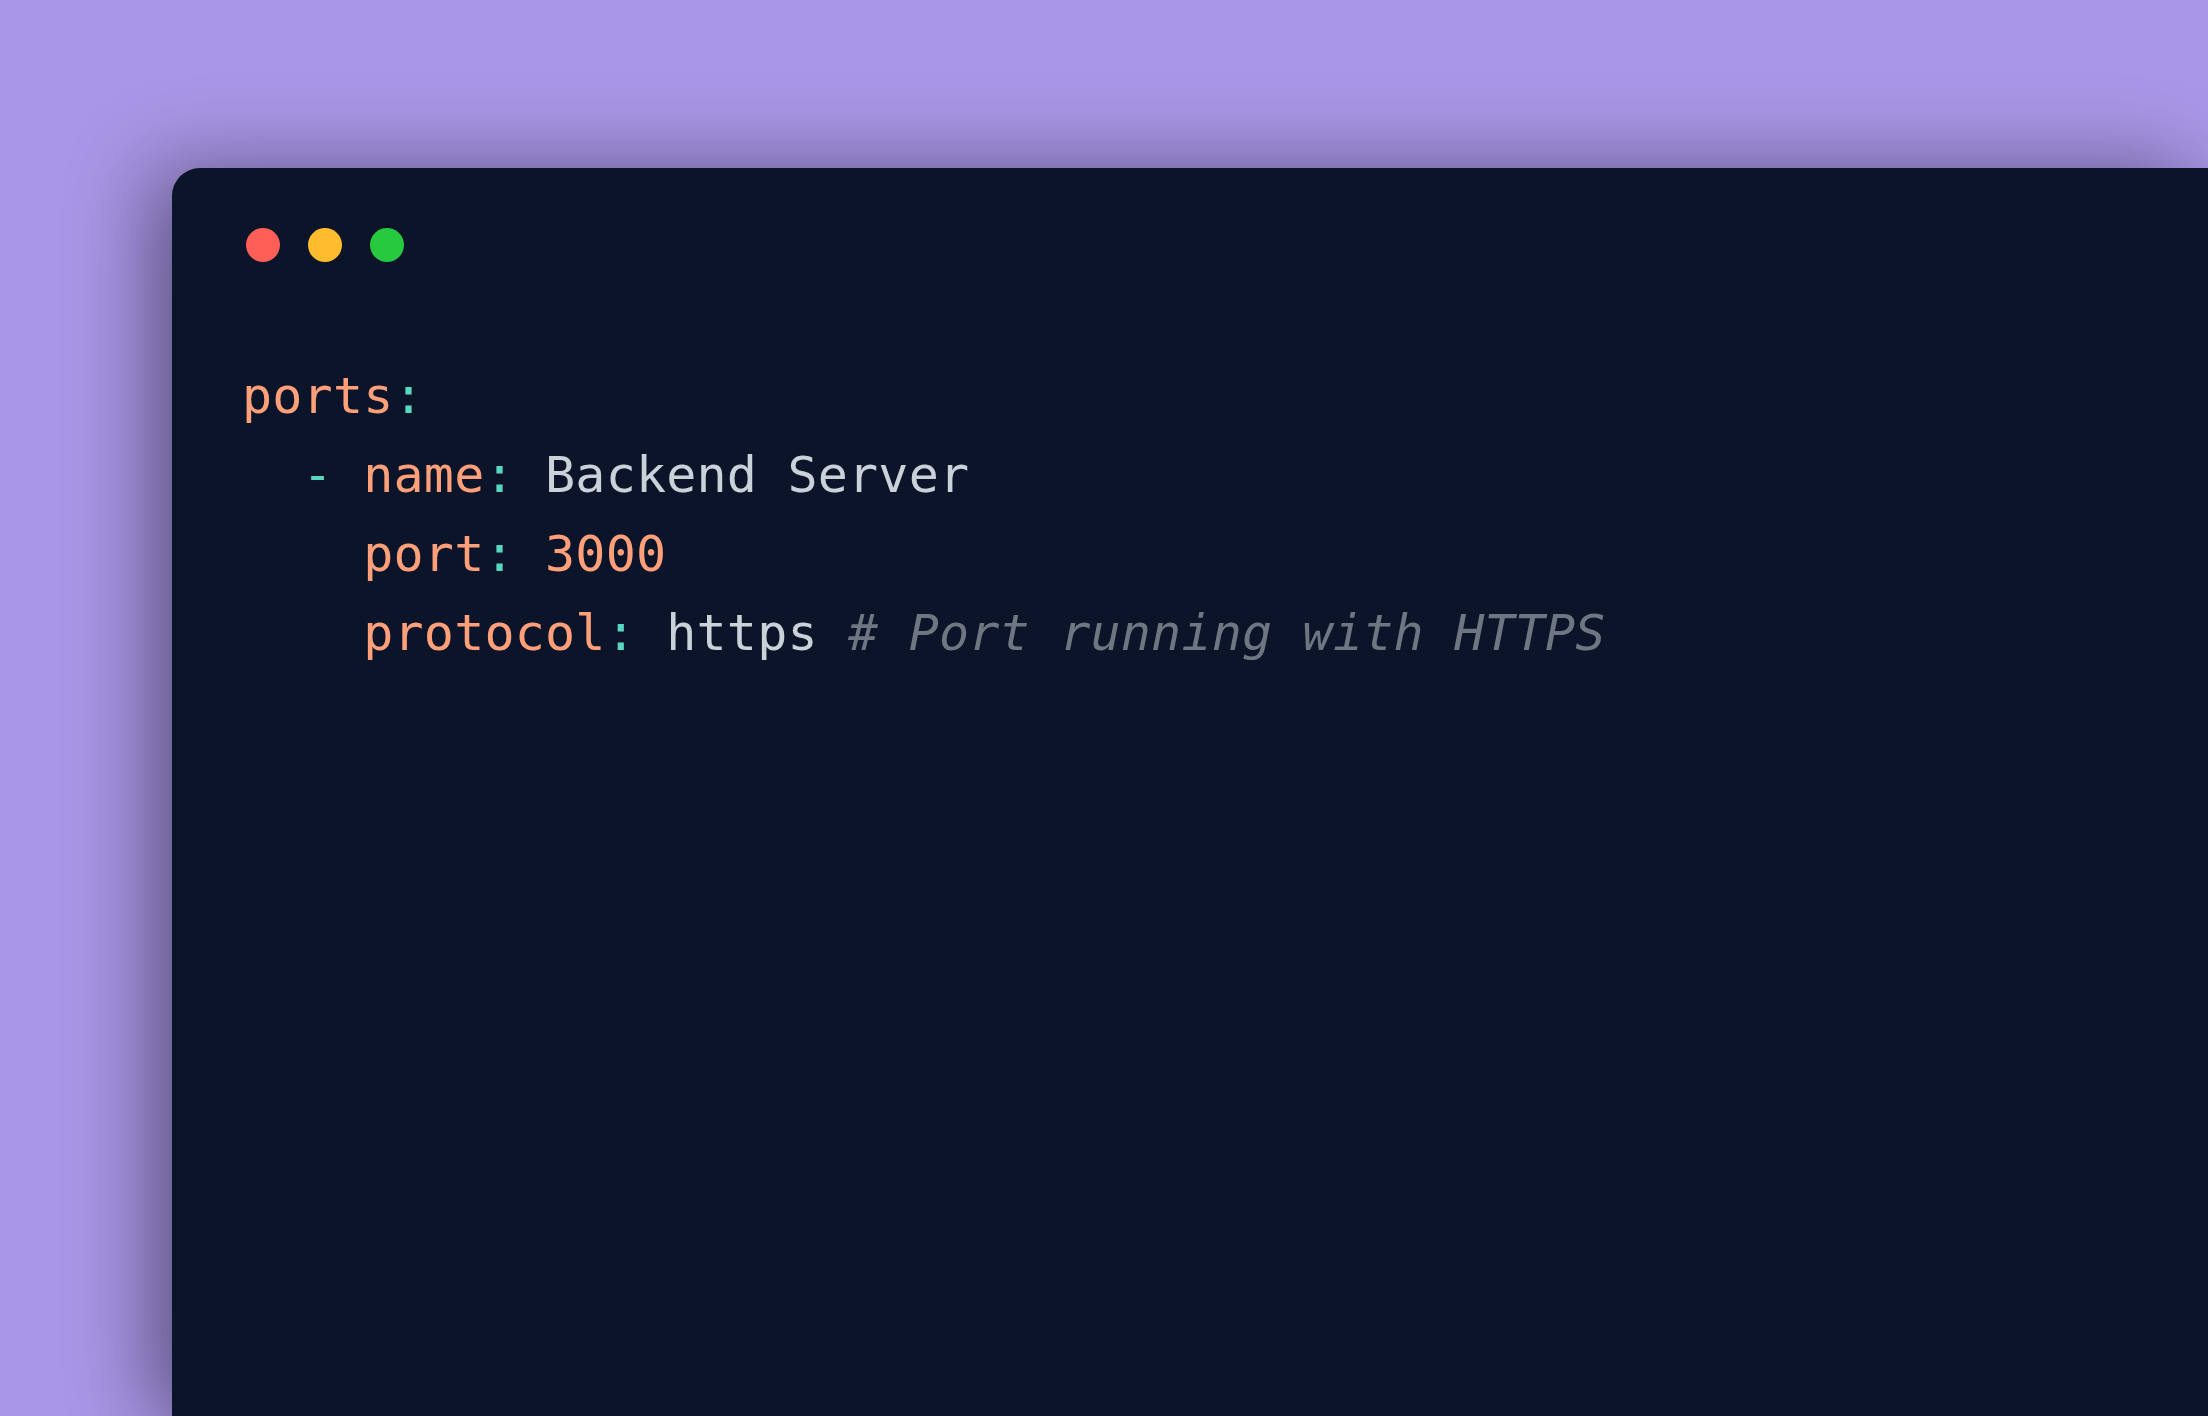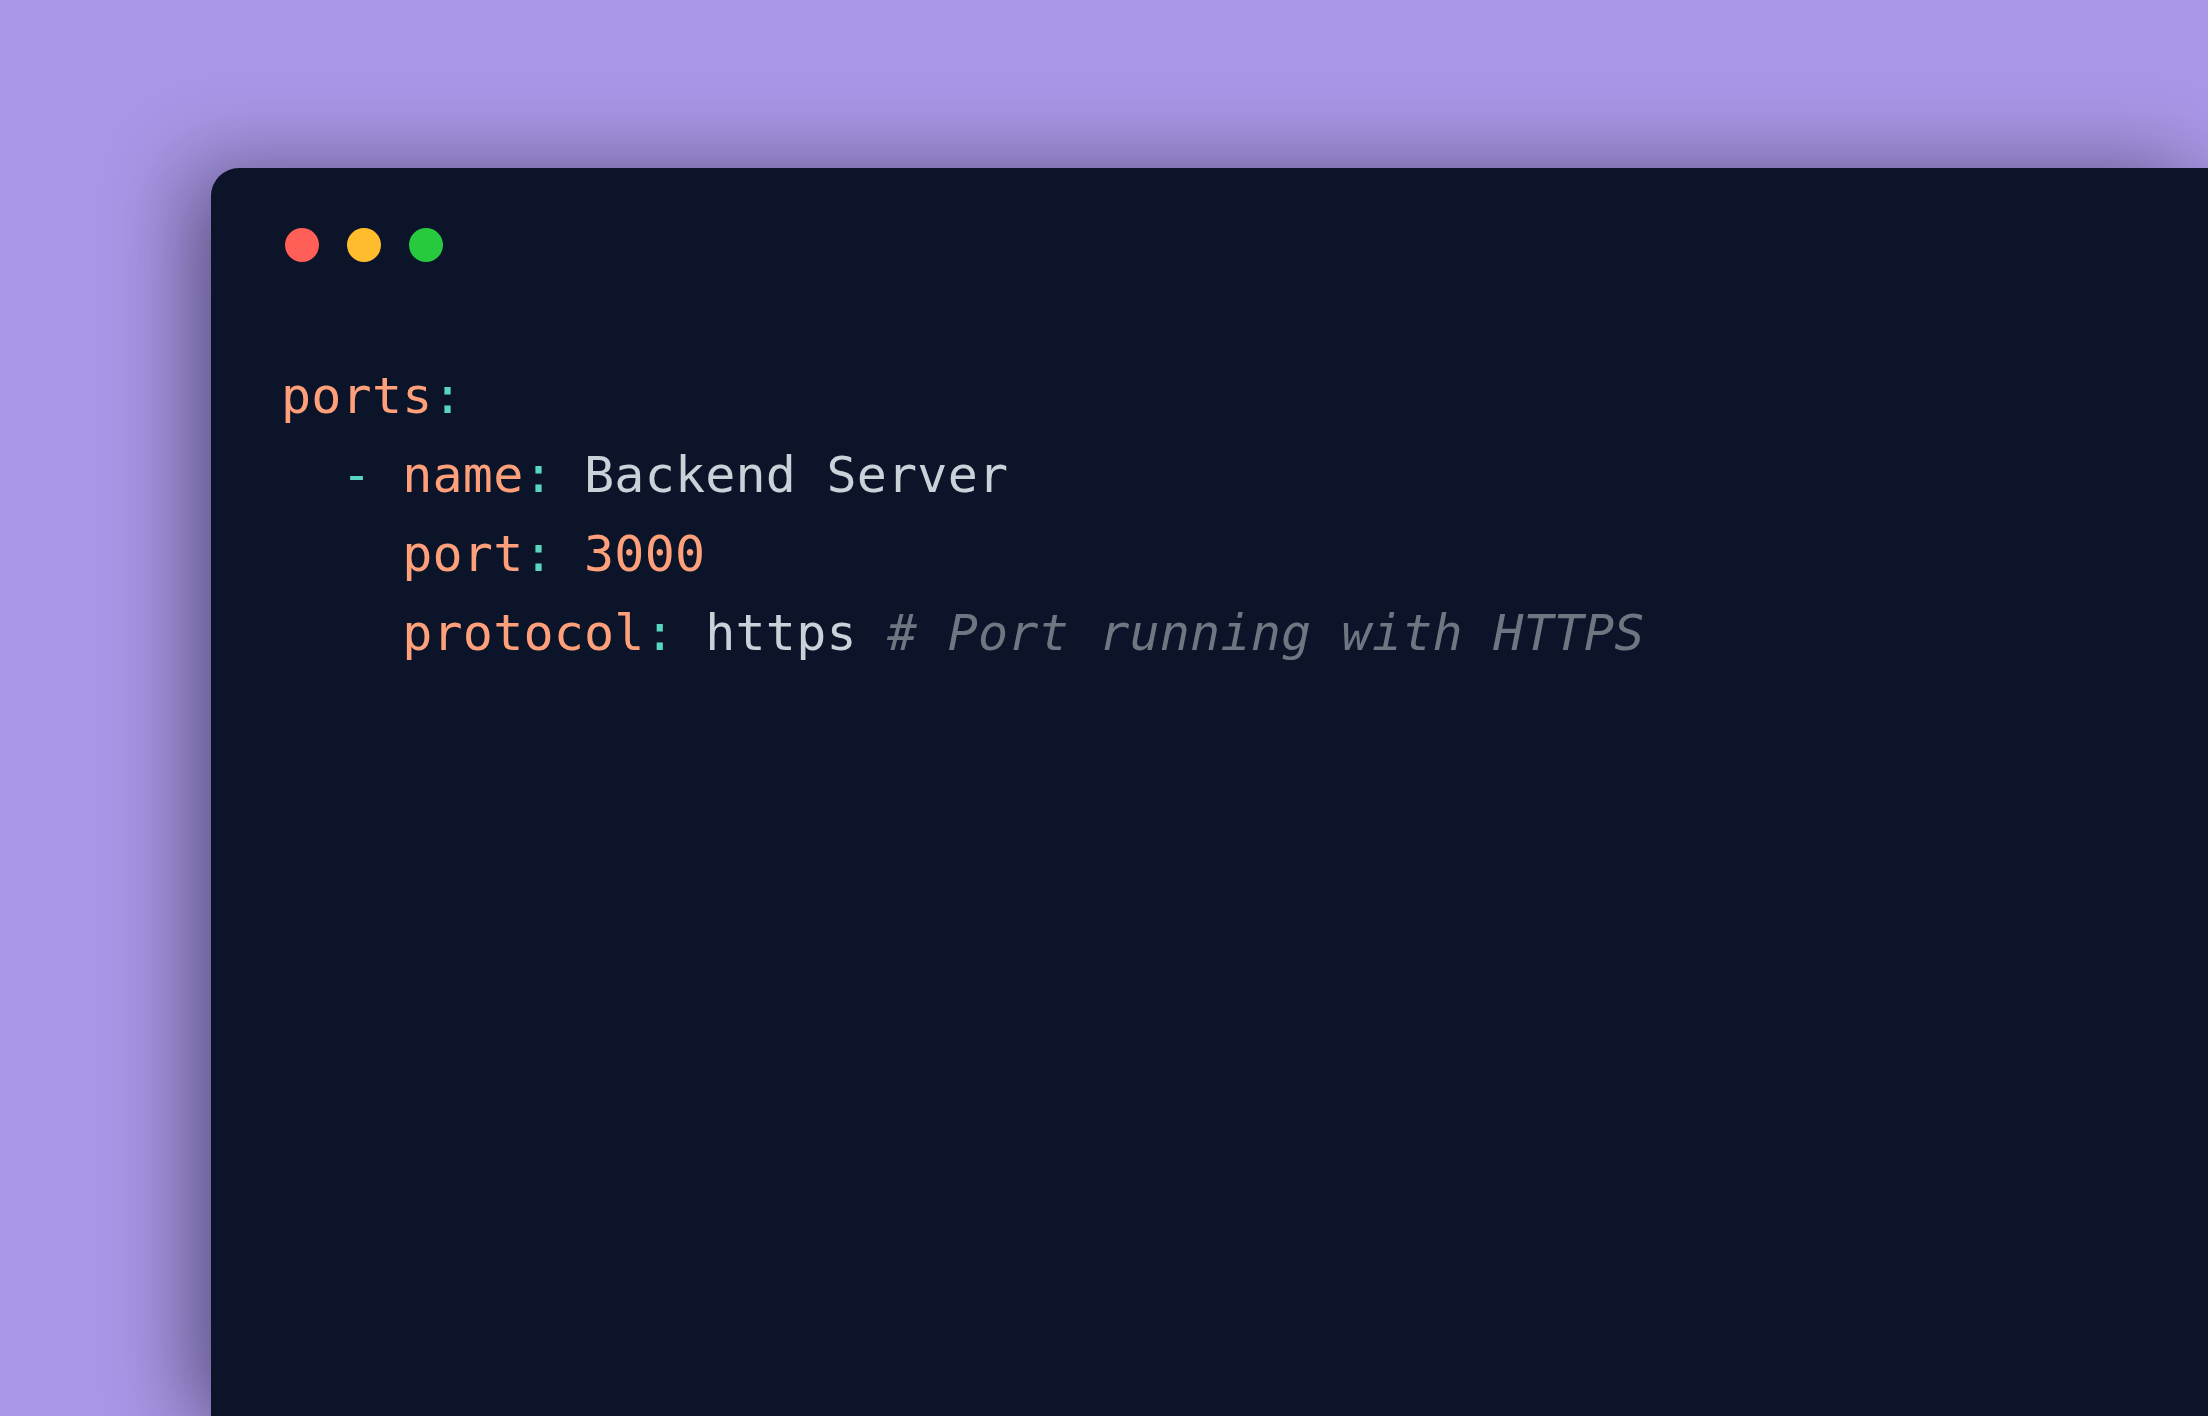--- a/index.html
+++ b/index.html
@@ -18,21 +18,20 @@
     .window {
       position: absolute;
       top: 168px;
       left: 172px;
       right: 0;
       bottom: 0;
       background: #0b1429;
       border-radius: 28px 0 0 0;
       box-shadow: -30px -10px 80px rgba(0,0,0,0.25), 0 30px 80px rgba(0,0,0,0.3);
       padding: 60px 98px 0 70px;
-      margin-left: 39px;
     }
     .traffic-lights {
       display: flex;
       gap: 28px;
       margin-bottom: 95px;
       margin-left: 4px;
     }
     .dot {
       width: 34px;
       height: 34px;

